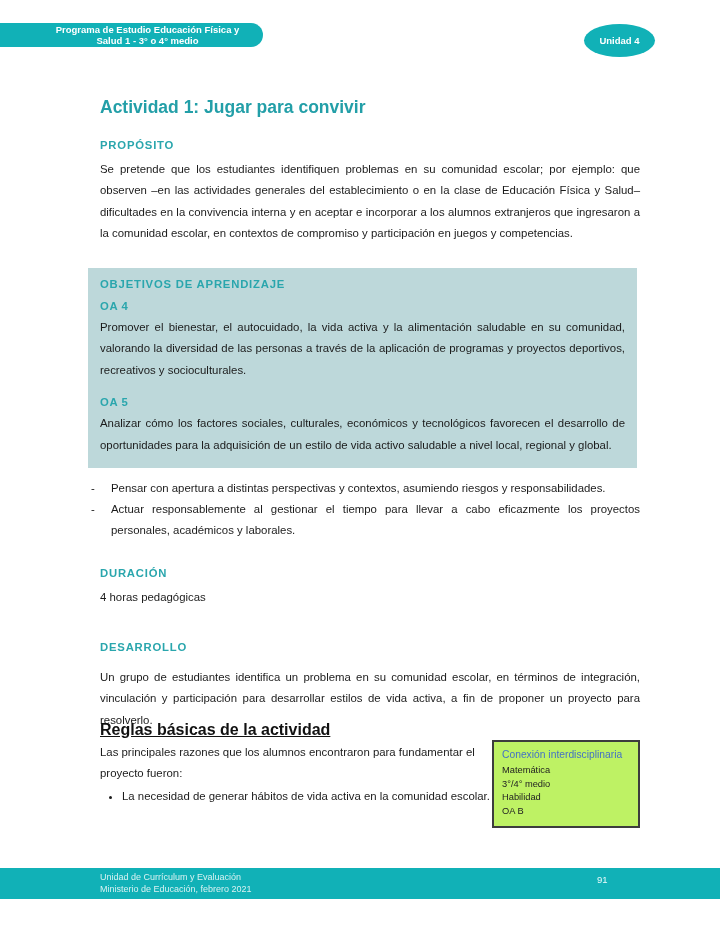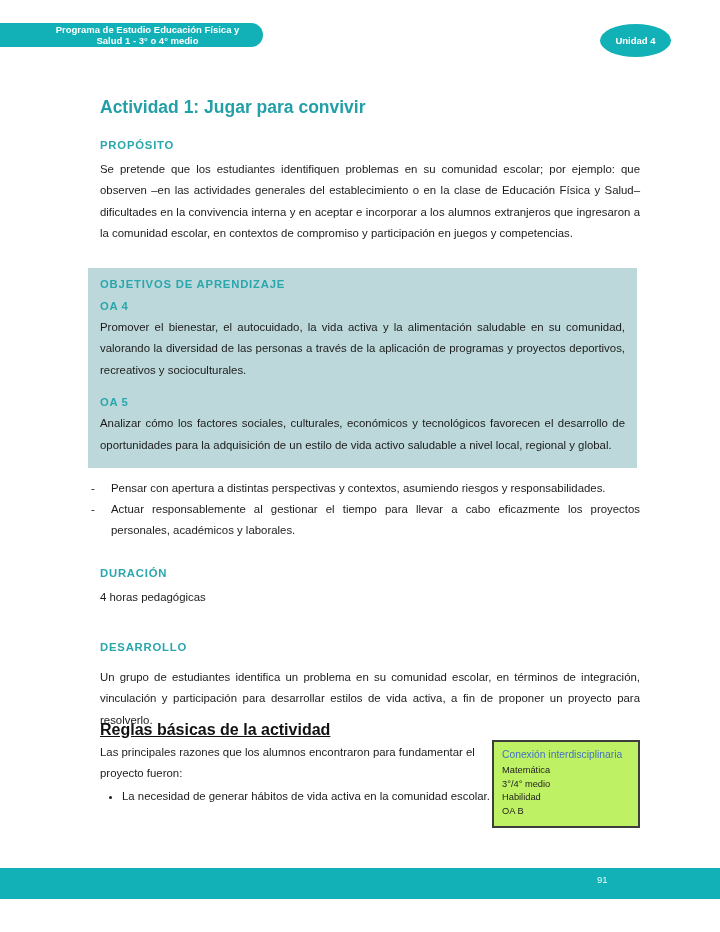--- a/index.html
+++ b/index.html
@@ -16,21 +16,21 @@
   
   .header-pill{
     position:absolute;left:0;top:23px;width:263px;height:24px;
     background:#11b1b7;border-radius:0 16px 16px 0;
     color:#ffffff;font-size:9.5px;font-weight:700;
     display:flex;align-items:center;justify-content:center;
     box-sizing:border-box;padding-left:42px;padding-right:10px;
     text-align:center;line-height:11px;
   }
   .unit-oval{
-    position:absolute;left:600px;top:24px;width:71px;height:33px;
+    position:absolute;left:584px;top:24px;width:71px;height:33px;
     background:#11b1b7;border-radius:50%;
     color:#ffffff;font-size:9.5px;font-weight:700;
     display:flex;align-items:center;justify-content:center;
   }
 
   
   .content{position:absolute;left:100px;top:0;width:540px;}
   .abs{position:absolute;left:0;width:540px;}
 
   .title{top:84px;font-size:17.5px;line-height:23px;color:#239fa8;}
@@ -157,16 +157,20 @@
         <div class="cx-line">Matemática</div>
         <div class="cx-line">3°/4° medio</div>
         <div class="cx-line">Habilidad</div>
         <div class="cx-line">OA B</div>
       </aside>
     </section>
 
   </div>
 
   <footer class="footer">
+    <div class="footer-text">
+      <div>Unidad de Currículum y Evaluación</div>
+      <div>Ministerio de Educación, febrero 2021</div>
+    </div>
     <div class="footer-page">91</div>
   </footer>
 
 </div>
 
 </body></html>

